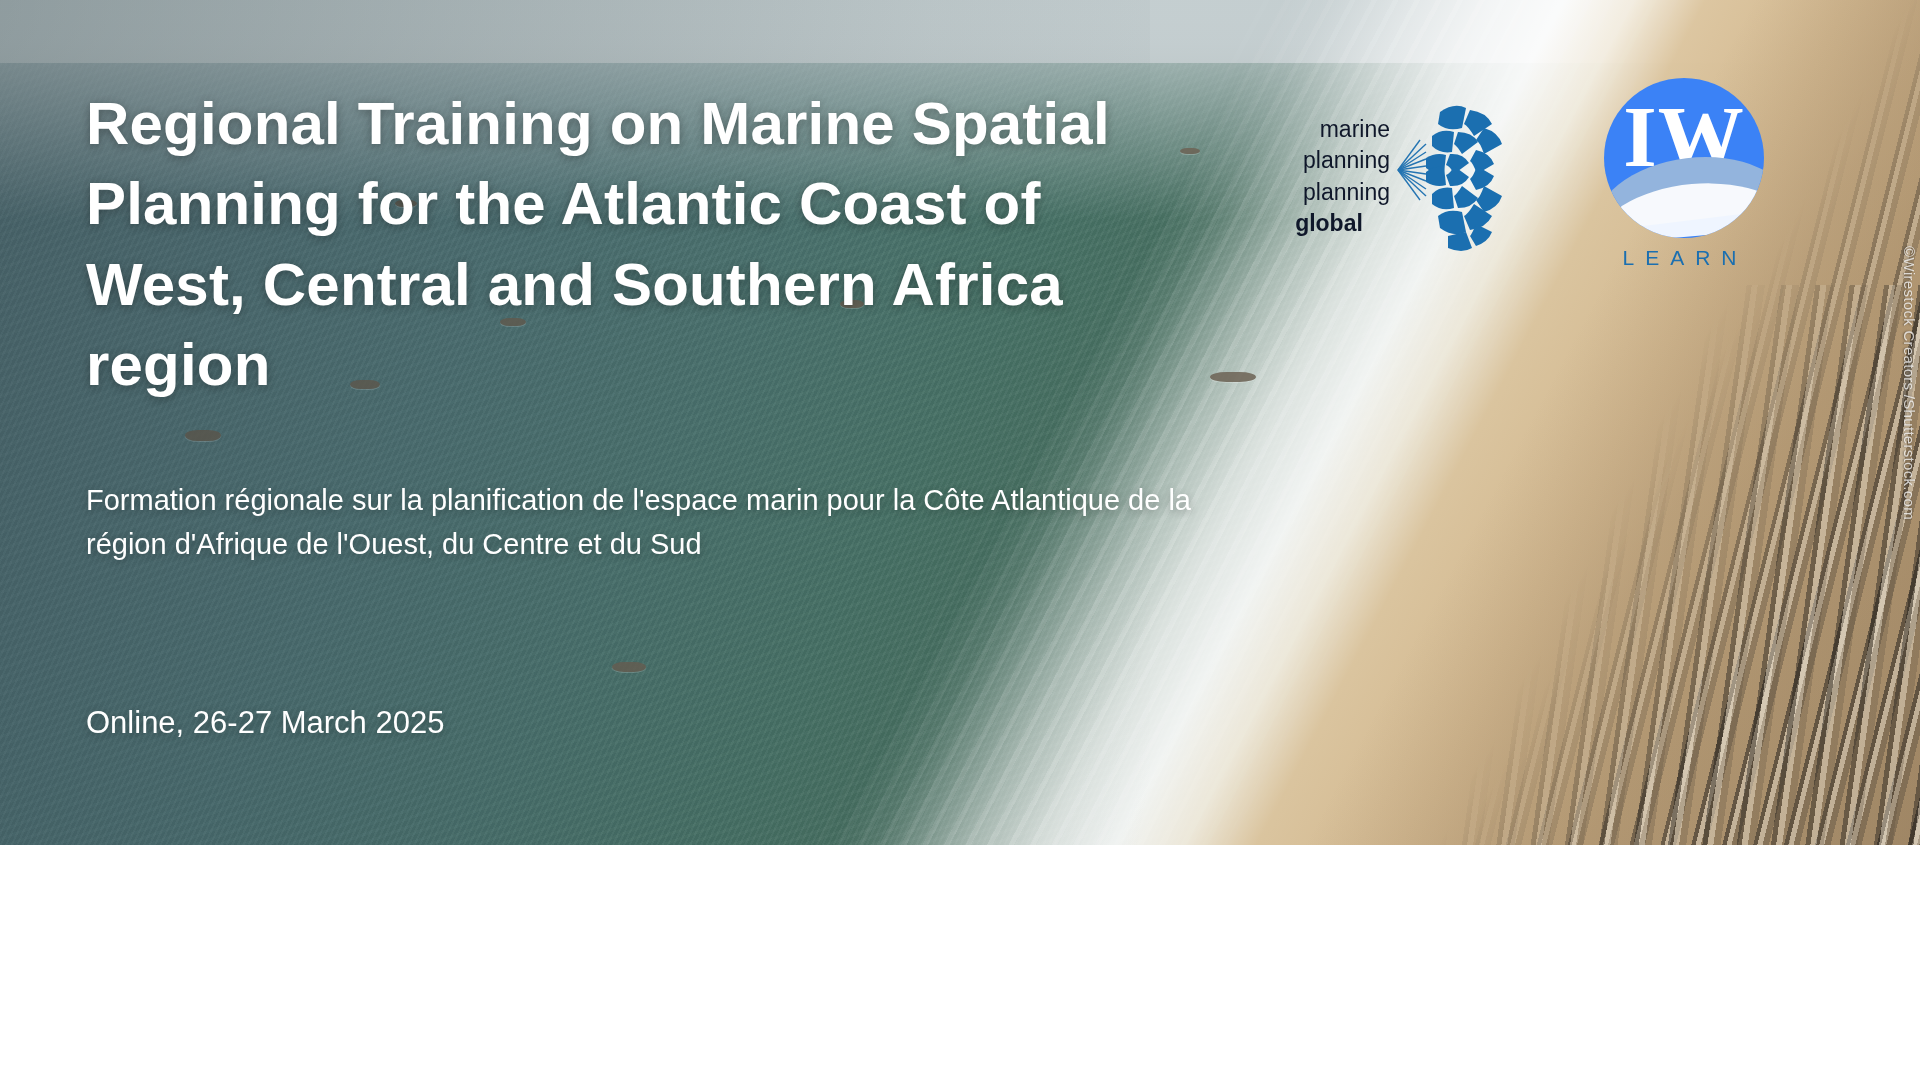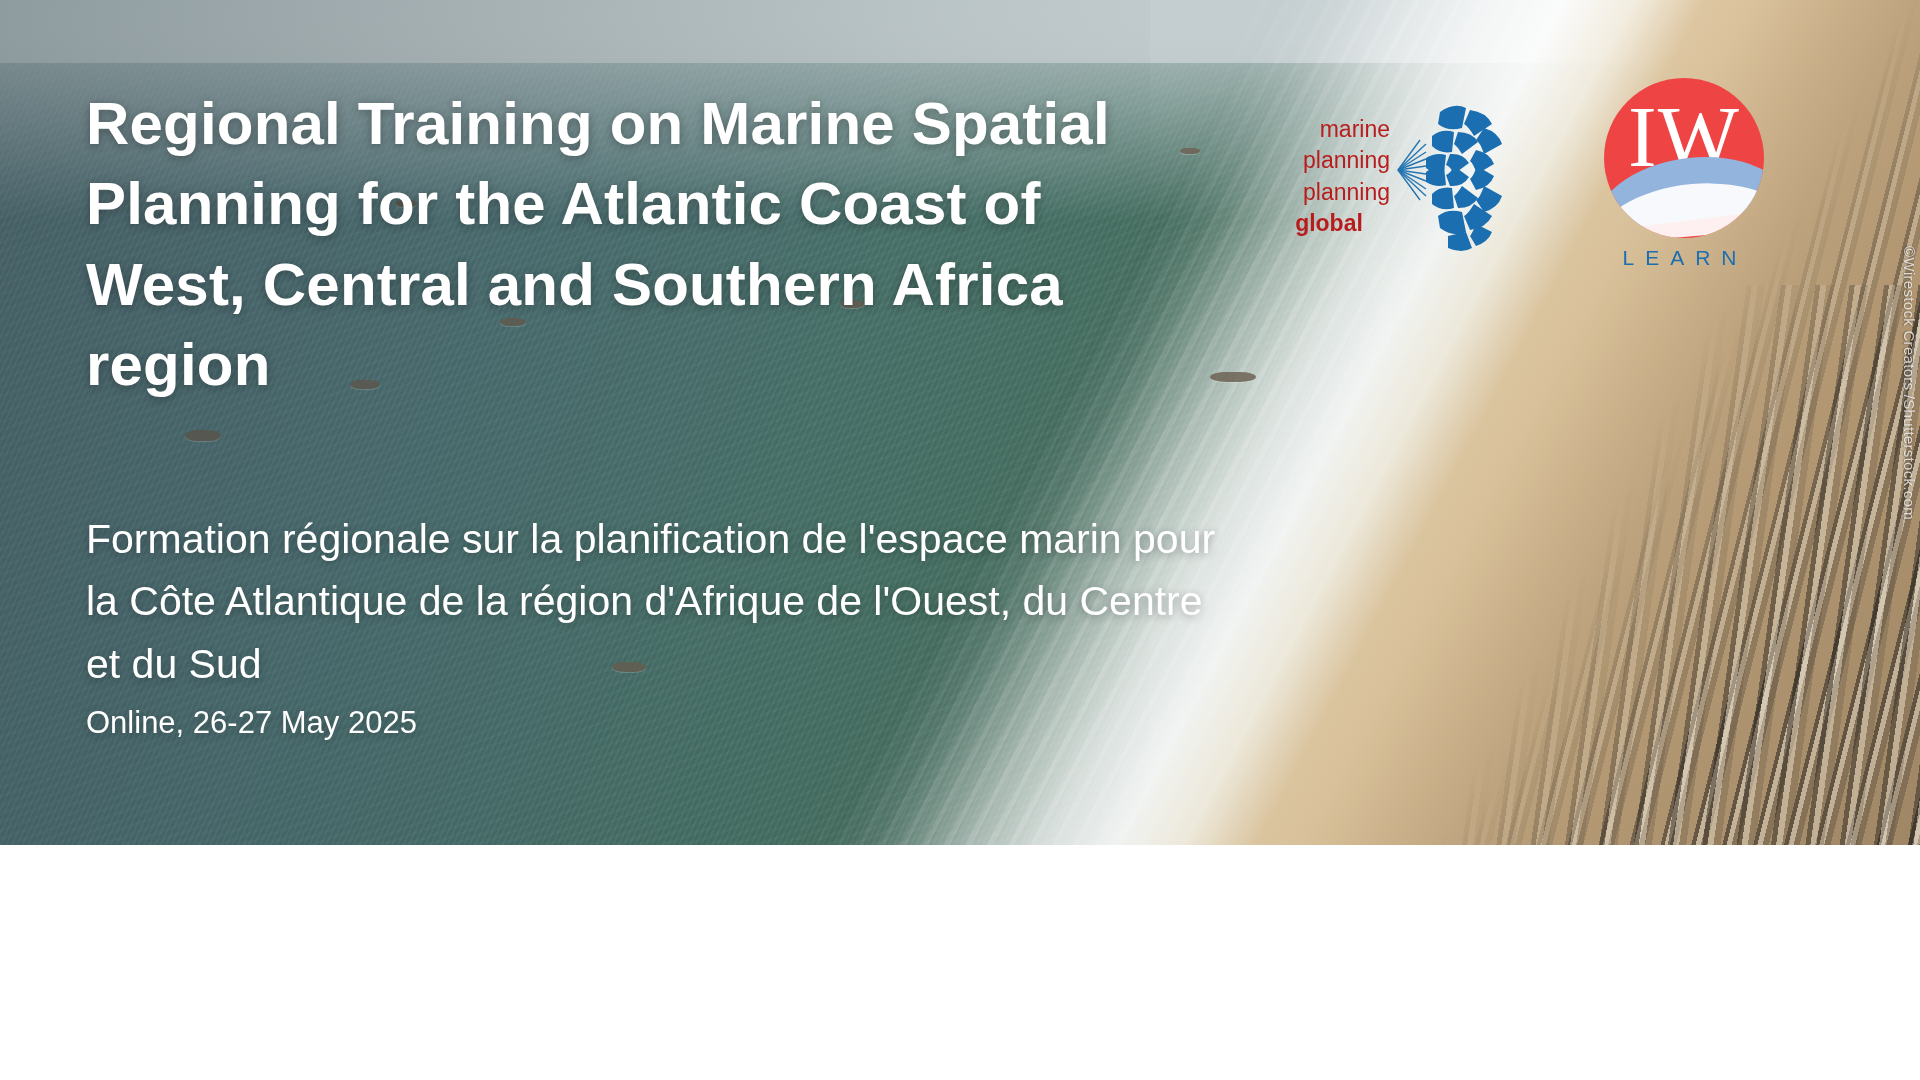--- a/index.html
+++ b/index.html
@@ -98,43 +98,42 @@
 
   
   .title {
     position:absolute; left:86px; top:84px; width:1070px;
     color:#fff; font-weight:700; font-size:60px; line-height:1.34;
     letter-spacing:.2px;
     text-shadow:0 2px 10px rgba(0,0,0,.32);
   }
   .subtitle {
     position:absolute; left:86px; top:478px; width:1130px;
-    color:#fff; font-weight:400; font-size:41px; line-height:1.52;
+    color:#fff; font-weight:400; font-size:29px; line-height:1.52;
     text-shadow:0 2px 8px rgba(0,0,0,.30);
-    margin-top:30px;
   }
   .dateline {
     position:absolute; left:86px; top:705px;
     color:#fff; font-weight:400; font-size:31px;
     text-shadow:0 2px 8px rgba(0,0,0,.30);
   }
 
   
   .msp-logo { position:absolute; left:1268px; top:96px; width:240px; height:170px; }
   .msp-words {
     position:absolute; left:0; top:18px; width:122px;
-    text-align:right; color:#b91c1c; line-height:1.36; font-size:23px;
+    text-align:right; color:#0f172a; line-height:1.36; font-size:23px;
   }
   .msp-words .b { font-weight:700;text-align:center; }
   .msp-mark { position:absolute; left:128px; top:0; width:112px; height:170px; }
 
   .iw-logo { position:absolute; left:1590px; top:78px; width:190px; height:215px; }
   .iw-circle {
     position:absolute; left:14px; top:0; width:160px; height:160px;
-    border-radius:50%; background:#ef4444; overflow:hidden;
+    border-radius:50%; background:#3b82f6; overflow:hidden;font-weight:bold;
   }
   .iw-text {
     position:absolute; left:0; top:16px; width:100%;
     text-align:center; color:#fff; font-family:"Liberation Serif", serif;
     font-size:86px; line-height:1; letter-spacing:1px;
   }
   .iw-wave1 {
     position:absolute; left:-14px; bottom:18px; width:200px; height:62px;
     background:#93b4dd; border-radius:50% 50% 45% 45%/100% 100% 0 0;
     transform:rotate(-7deg);
@@ -189,21 +188,21 @@
       <div class="little-boat" style="left:395px;top:200px;width:22px;height:7px;"></div>
       <div class="little-boat" style="left:840px;top:300px;width:24px;height:8px;"></div>
       <div class="little-boat" style="left:1180px;top:148px;width:20px;height:6px;"></div>
       <div class="little-boat" style="left:1210px;top:372px;width:46px;height:10px;"></div>
 
       <div class="dark-veil"></div>
     </div>
 
     <div class="title">Regional Training on Marine Spatial Planning for the Atlantic Coast of West, Central and Southern Africa region</div>
     <div class="subtitle">Formation régionale sur la planification de l'espace marin pour la Côte Atlantique de la région d'Afrique de l'Ouest, du Centre et du Sud</div>
-    <div class="dateline">Online, 26-27 May 2025</div>
+    <div class="dateline">Online, 26-27 March 2025</div>
 
     <div class="msp-logo">
       <div class="msp-words">
         <div>marine</div>
         <div>planning</div>
         <div>planning</div>
         <div class="b">global</div>
       </div>
       <svg class="msp-mark" viewBox="0 0 112 170">
         <g fill="#1b6fb0">

